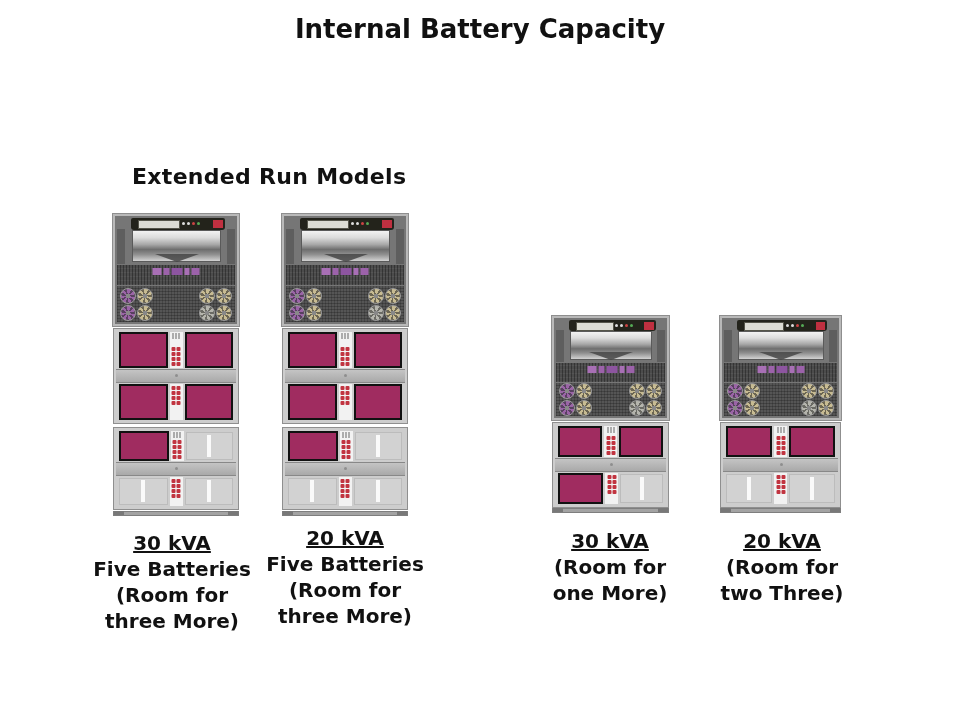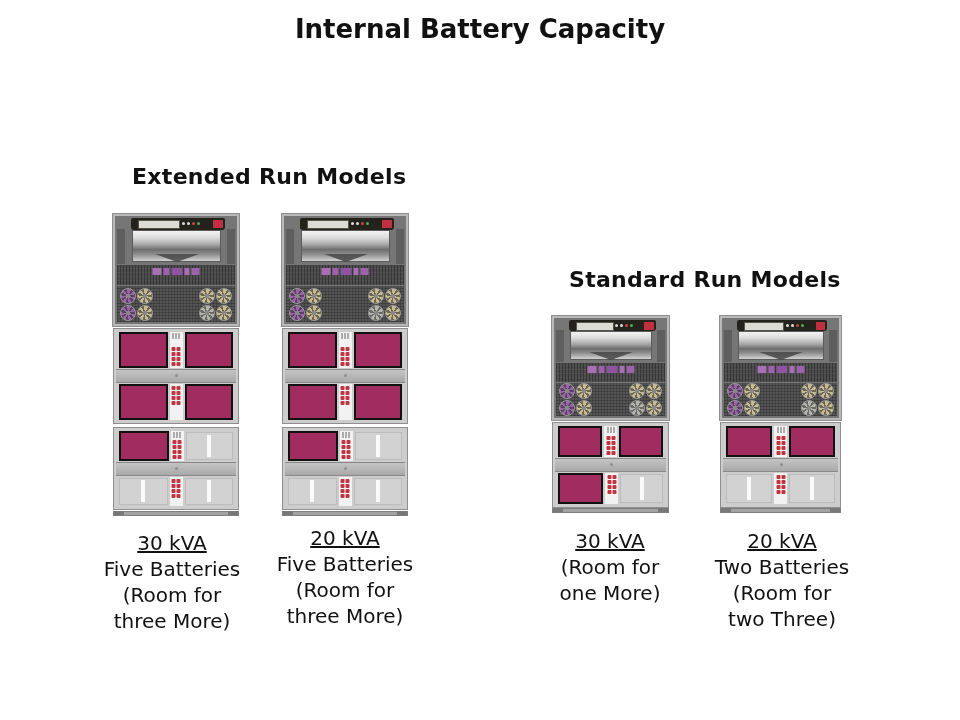--- a/index.html
+++ b/index.html
@@ -6,21 +6,21 @@
   body{width:960px;height:720px;background:#ffffff;position:relative;
        font-family:"DejaVu Sans","Liberation Sans",sans-serif;color:#111;}
   .slide{position:absolute;left:0;top:0;width:960px;height:720px;background:#fff;overflow:hidden;}
 
   
   .title{position:absolute;top:14px;left:0;width:960px;margin:0;text-align:center;
          font-size:26px;font-weight:bold;letter-spacing:0;}
   .heading{position:absolute;margin:14px;font-size:22px;font-weight:bold;letter-spacing:.3px;}
   #hd-ext{left:118px;top:150px;}
   #hd-std{left:555px;top:253px;}
-  .caption{position:absolute;width:200px;text-align:center;font-size:20px;line-height:26px;}
+  .caption{position:absolute;width:200px;text-align:center;font-size:20px;line-height:26px;font-weight:bold;}
   .caption .kva{text-decoration:underline;}
 
   
   .cabinet{position:absolute;}
   .elec{position:absolute;left:0;right:0;top:0;background:#767676;
         border:2px solid #b9b9b9;outline:1px solid #8e8e8e;box-sizing:border-box;}
   .tpanel{position:absolute;left:13%;width:77%;top:2%;height:11%;background:#23231b;
           border-radius:2px 2px 3px 3px;}
   .lcd{position:absolute;left:8%;top:2px;width:42%;height:7px;background:#dcdcd4;
        border:1px solid #55554a;display:block;}
@@ -87,21 +87,20 @@
         border:1px solid #7e7e7e;box-sizing:border-box;}
   .base::before,.base::after{content:'';position:absolute;bottom:0;width:10px;height:4px;background:#787878;}
   .base::before{left:0;} .base::after{right:0;}
 </style>
 </head>
 <body>
 
 <div class="slide">
   <h1 class="title">Internal Battery Capacity</h1>
   <h2 class="heading" id="hd-ext">Extended Run Models</h2>
-  <h2 class="heading" id="hd-std">Standard Run Models</h2>
 
   <div id="cabinet-layer">
       <div class="cabinet" style="left: 113px; top: 214px; width: 126px; height: 302px;">
         <div class="elec" style="height:112px">
      <div class="tpanel">
        <i class="lcd"></i>
        <span class="leds">
               <i></i>
               <i></i>
               <i class="lr"></i>
@@ -531,17 +530,16 @@
     <div>(Room for</div>
     <div>three More)</div>
   </div>
   <div class="caption" style="left:510px;top:528px">
     <div class="kva">30 kVA</div>
     <div>(Room for</div>
     <div>one More)</div>
   </div>
   <div class="caption" style="left:682px;top:528px">
     <div class="kva">20 kVA</div>
-    <div>Two Batteries</div>
     <div>(Room for</div>
     <div>two Three)</div>
   </div>
 </div>
 
 </body></html>

